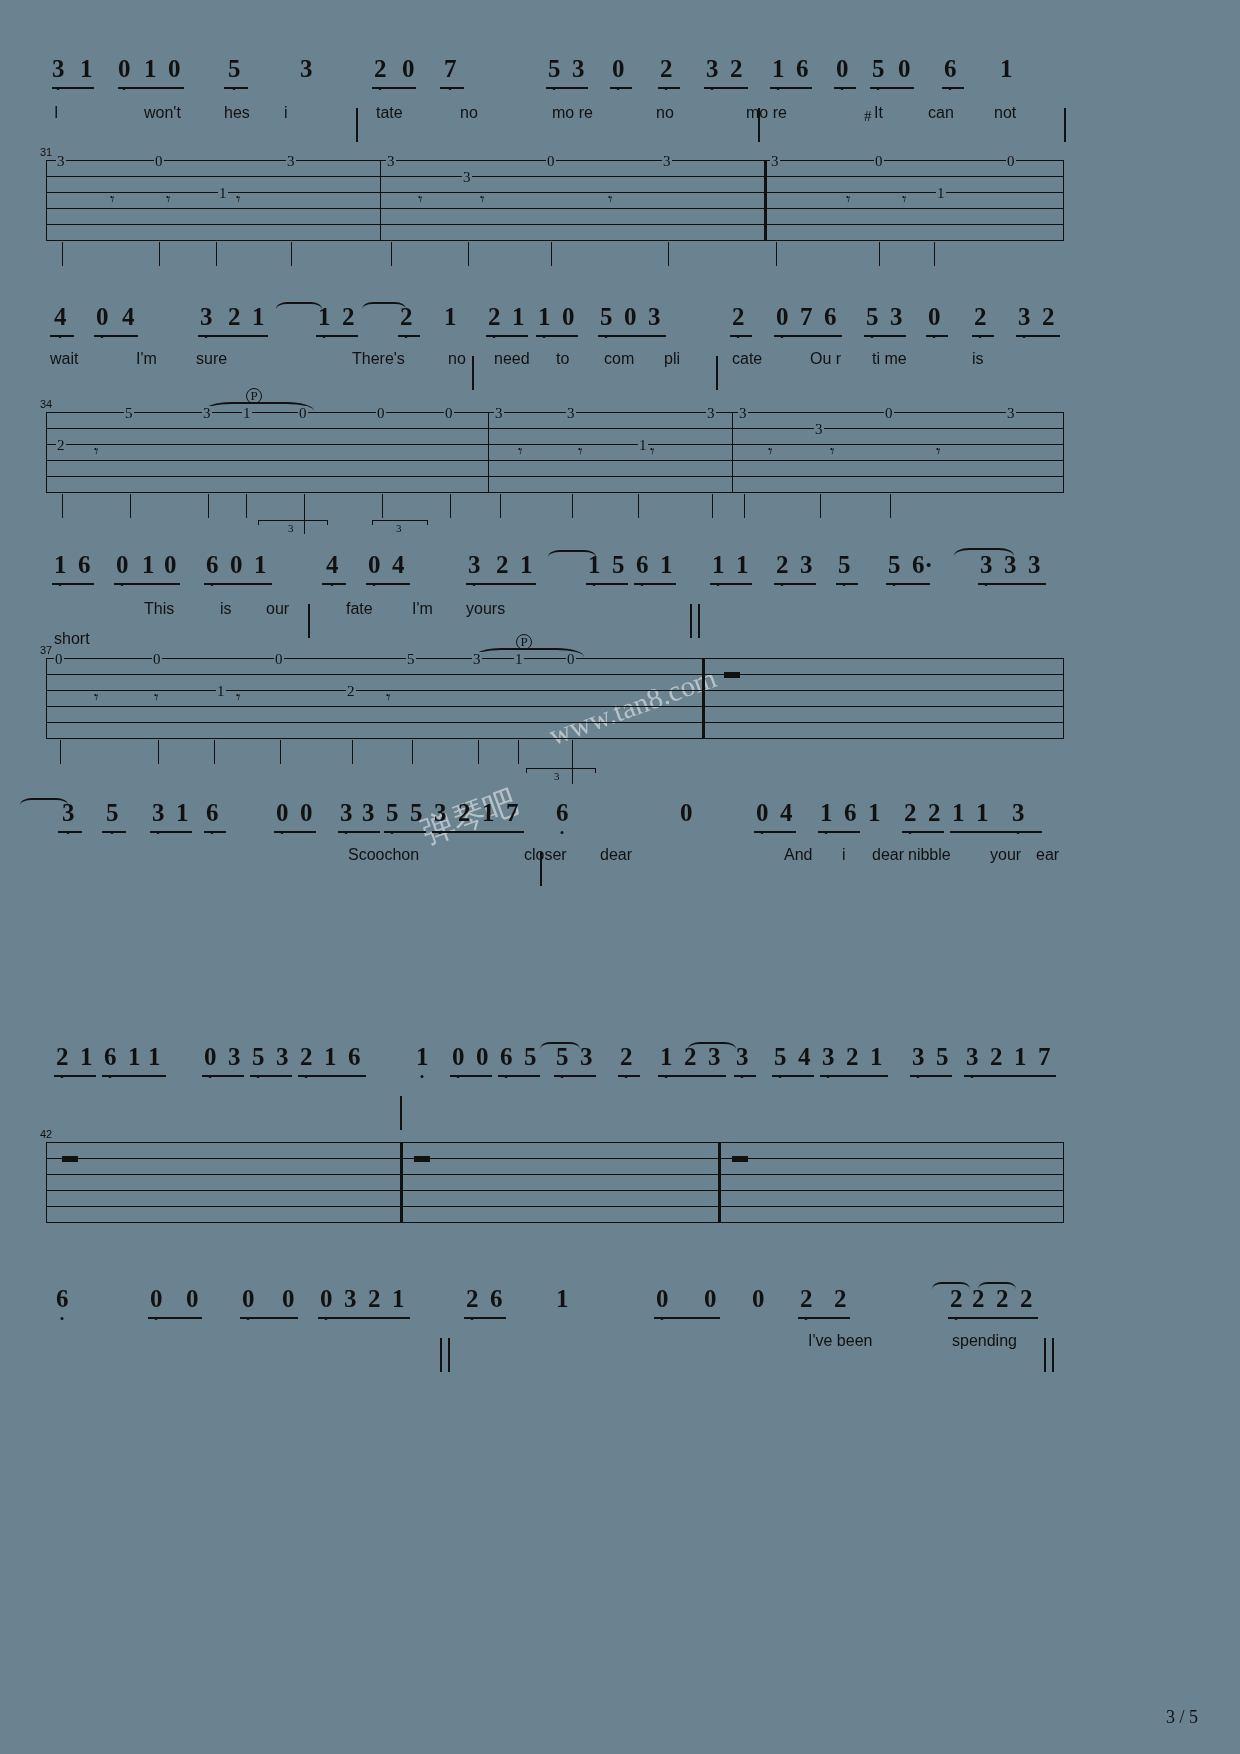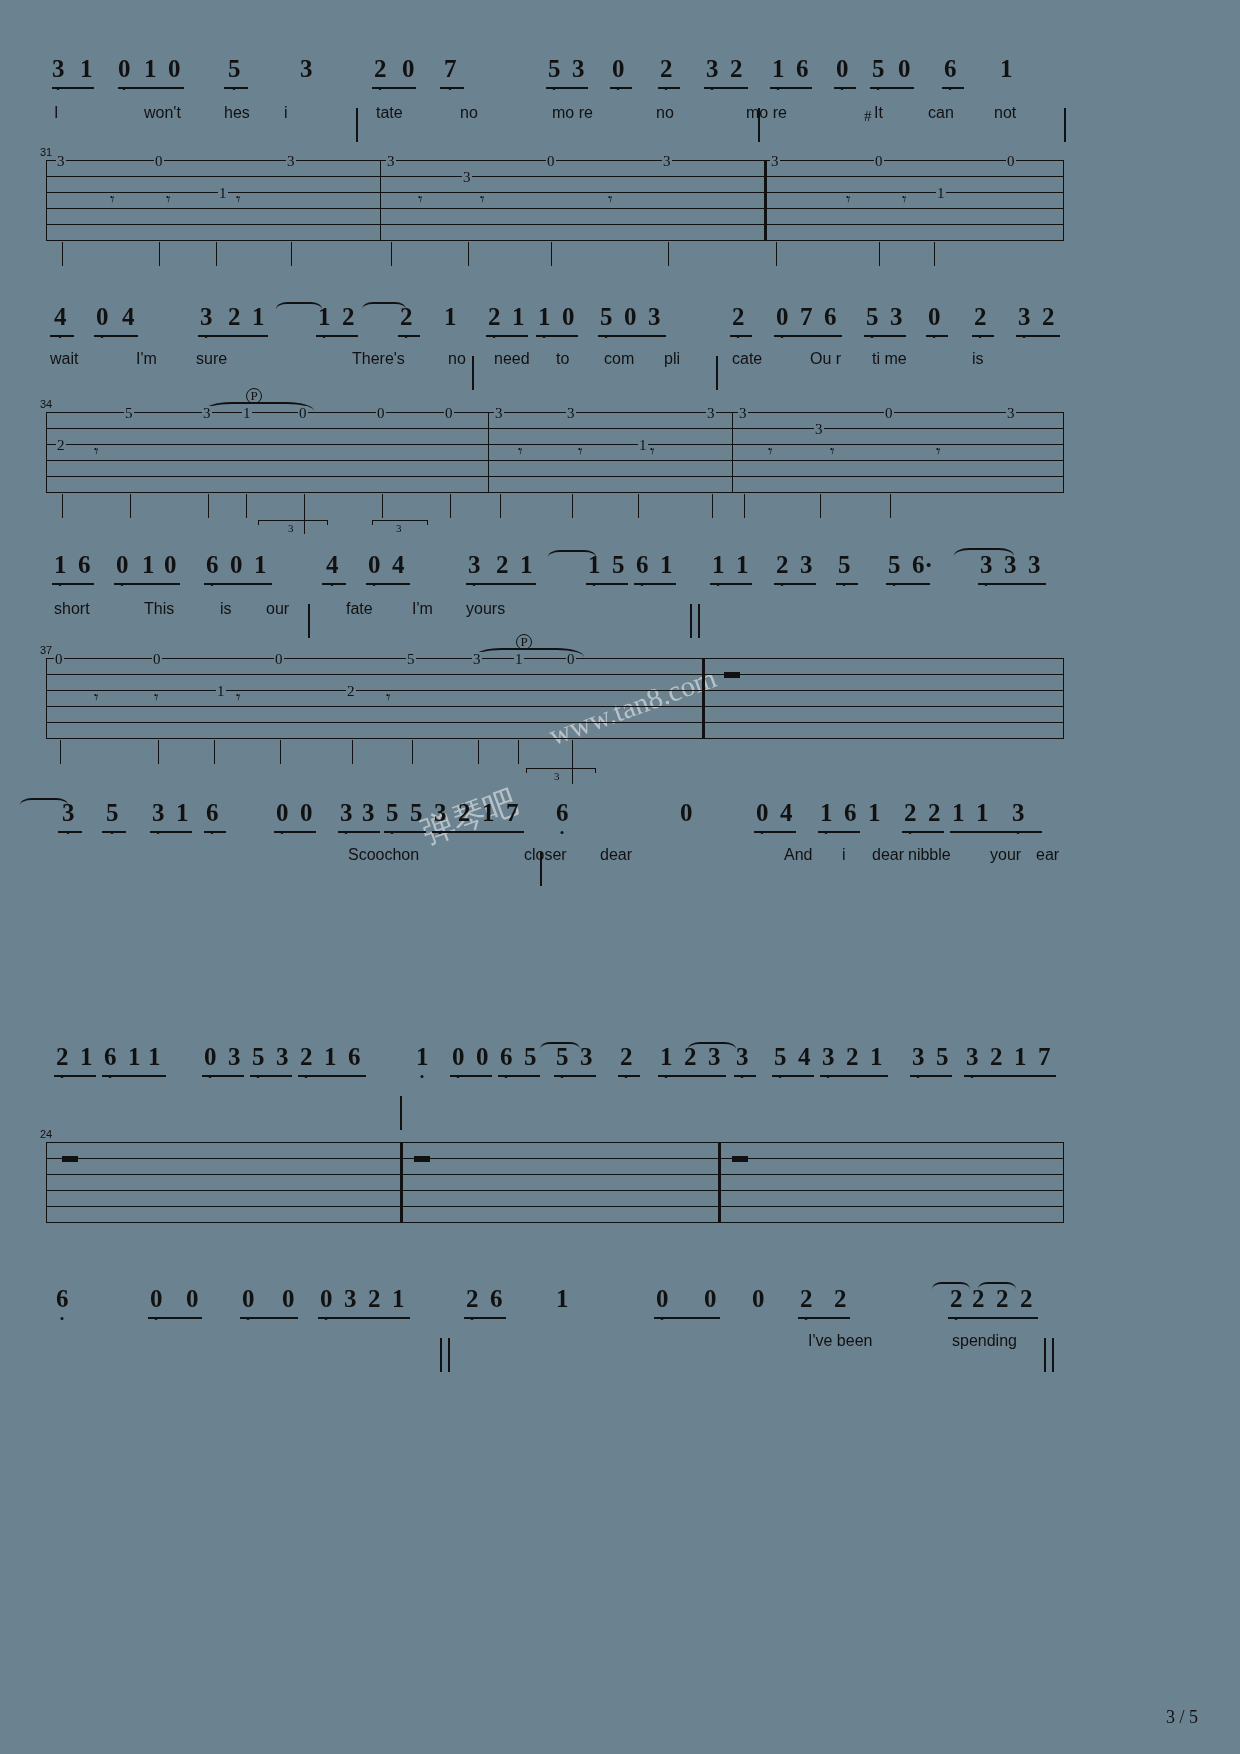--- a/index.html
+++ b/index.html
@@ -409,21 +409,21 @@
     <span class="num" style="left:912px;">6·</span>
     <div class="beam" style="left:886px;top:31px;width:44px;"></div>
     <div class="slur" style="left:954px;top:-4px;width:60px;height:14px;"></div>
     <span class="num dotd" style="left:980px;">3</span>
     <span class="num" style="left:1004px;">3</span>
     <span class="num" style="left:1028px;">3</span>
     <div class="beam" style="left:978px;top:31px;width:68px;"></div>
   </div>
 
   <div class="numline" style="top:600px;">
-    <span class="lyr" style="left:54px;">short</span>
+    <span class="lyr" style="left:54px;margin-top:30px;">short</span>
     <span class="lyr" style="left:144px;">This</span>
     <span class="lyr" style="left:220px;">is</span>
     <span class="lyr" style="left:266px;">our</span>
     <span class="lyr" style="left:346px;">fate</span>
     <span class="lyr" style="left:412px;">I'm</span>
     <span class="lyr" style="left:466px;">yours</span>
   </div>
 
   <div class="tab" style="top:658px;height:120px;">
     <div class="line" style="top:0;"></div>
@@ -594,21 +594,21 @@
     <div class="line" style="top:0;"></div>
     <div class="line" style="top:16px;"></div>
     <div class="line" style="top:32px;"></div>
     <div class="line" style="top:48px;"></div>
     <div class="line" style="top:64px;"></div>
     <div class="line" style="top:80px;"></div>
     <div class="lend" style="left:0;top:0;height:81px;"></div>
     <div class="barthick" style="left:354px;top:0;height:81px;"></div>
     <div class="barthick" style="left:672px;top:0;height:81px;"></div>
     <div class="lend" style="left:1017px;top:0;height:81px;"></div>
-    <div class="measno" style="left:-6px;top:-14px;">24</div>
+    <div class="measno" style="left:-6px;top:-14px;">42</div>
     <span class="wholerest" style="left:16px;top:14px;"></span>
     <span class="wholerest" style="left:368px;top:14px;"></span>
     <span class="wholerest" style="left:686px;top:14px;"></span>
   </div>
 
   <div class="numline" style="top:1286px;">
     <span class="num dotd" style="left:56px;">6</span>
 
     <span class="num dotd" style="left:150px;">0</span>
     <span class="num" style="left:186px;">0</span>

